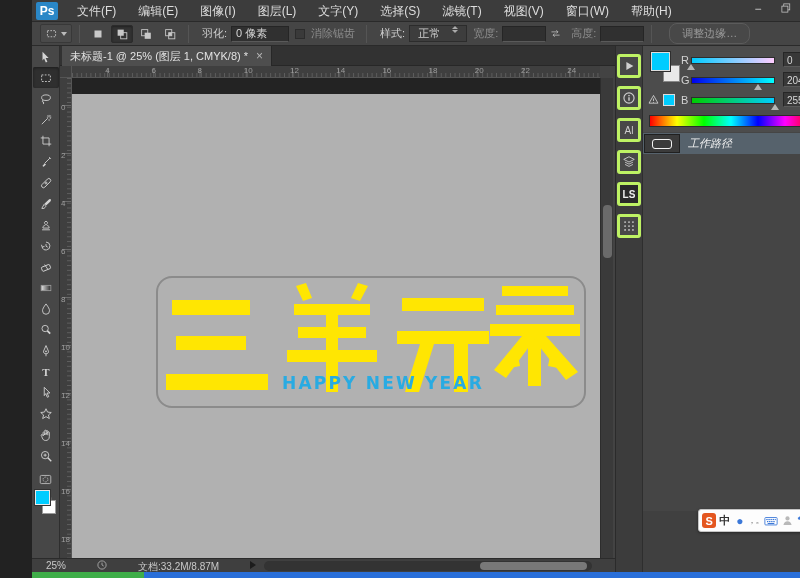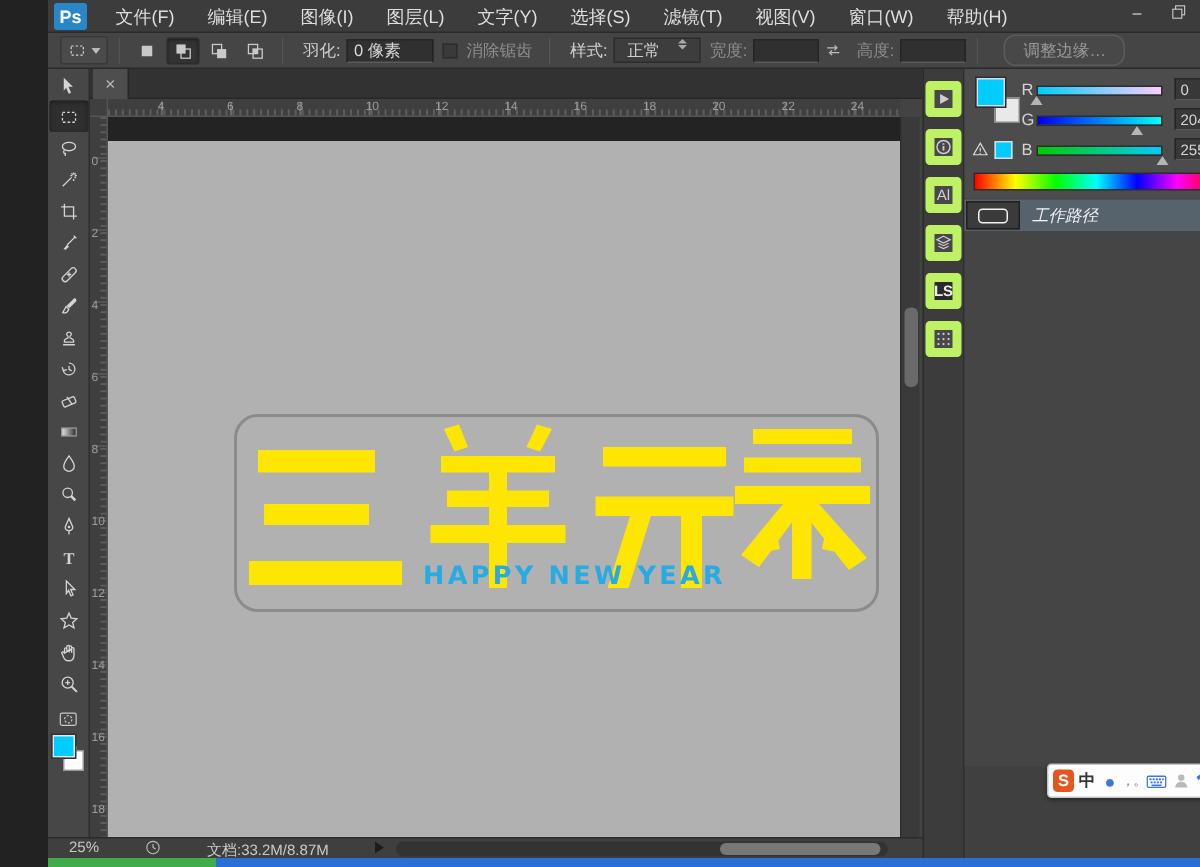--- a/index.html
+++ b/index.html
@@ -73,21 +73,21 @@
   #zoom-level { position:absolute; left:14px; top:1px; }
   #status-clock { position:absolute; left:64px; top:0px; }
   #doc-info { position:absolute; left:106px; top:1px; }
   #status-flyout { position:absolute; left:218px; top:2px; width:0; height:0; border-top:4px solid transparent; border-bottom:4px solid transparent; border-left:6px solid #1c1c1c; }
   #hscroll { position:absolute; left:232px; top:2px; width:328px; height:10px; background:#333; border-radius:5px; }
   #hthumb { position:absolute; left:216px; top:1px; width:107px; height:8px; background:#787878; border-radius:4px; }
 
   
   #dock { left:583px; top:46px; width:217px; height:526px; background:#404040; border-left:1px solid #2b2b2b; }
   #dockstrip { position:absolute; left:0; top:0; width:27px; height:526px; background:#3c3c3c; border-right:1px solid #2e2e2e; }
-  .dock-icon { width:24px; height:24px; margin:8px auto 0; background:#484848; border:6px solid #bef264; border-radius:3px; display:flex; align-items:center; justify-content:center; color:#cfcfcf; font-size:10px; }
+  .dock-icon { width:24px; height:24px; margin:8px auto 0; background:#484848; border:3px solid #bef264; border-radius:3px; display:flex; align-items:center; justify-content:center; color:#cfcfcf; font-size:10px; }
   .dock-icon.dark { background:#2a2a2a; color:#eee; font-weight:bold; }
   #panels { position:absolute; left:27px; top:0; width:190px; height:526px; }
   .tabs-row { position:relative; height:17px; background:#373737; display:flex; align-items:flex-end; }
   .panel-tab { height:16px; line-height:16px; padding:0 8px; font-size:11px; color:#b4b4b4; background:#404040; border-right:1px solid #2e2e2e; }
   .panel-tab.active { background:#4c4c4c; color:#e8e8e8; }
   .panel-menu { position:absolute; right:4px; top:4px; }
 
   #color-body { position:relative; height:86px; background:#4c4c4c; }
   #cp-fg { position:absolute; left:8px; top:6px; width:19px; height:19px; background:var(--foreground-swatch,#00ccff); border:1px solid #ddd; outline:1px solid #2e2e2e; z-index:2; }
   #cp-bg { position:absolute; left:20px; top:19px; width:17px; height:17px; background:#e9e9e9; border:1px solid #888; }
@@ -211,20 +211,21 @@
         </svg>
       </span>
     <span class="opt-label dim">高度:</span>
     <input class="opt-input small" value="" style="">
     <span class="opt-sep"></span>
     <span id="refine-btn">调整边缘…</span>
   </div>
 
   <div id="tabbar" class="abs">
     <div id="doc-tab">
+      <span>未标题-1 @ 25% (图层 1, CMYK/8) *</span>
       <span class="close">×</span>
     </div>
   </div>
 
   <div id="toolbar" class="abs">
     <div id="tools">
         <div class="tool">
           <svg viewBox="0 0 16 16" width="14" height="14">
             <path d="M4 2l7 7H7.6l2 4.5-1.8.8-2-4.5L4 12z" fill="#d4d4d4"></path>
           </svg>

